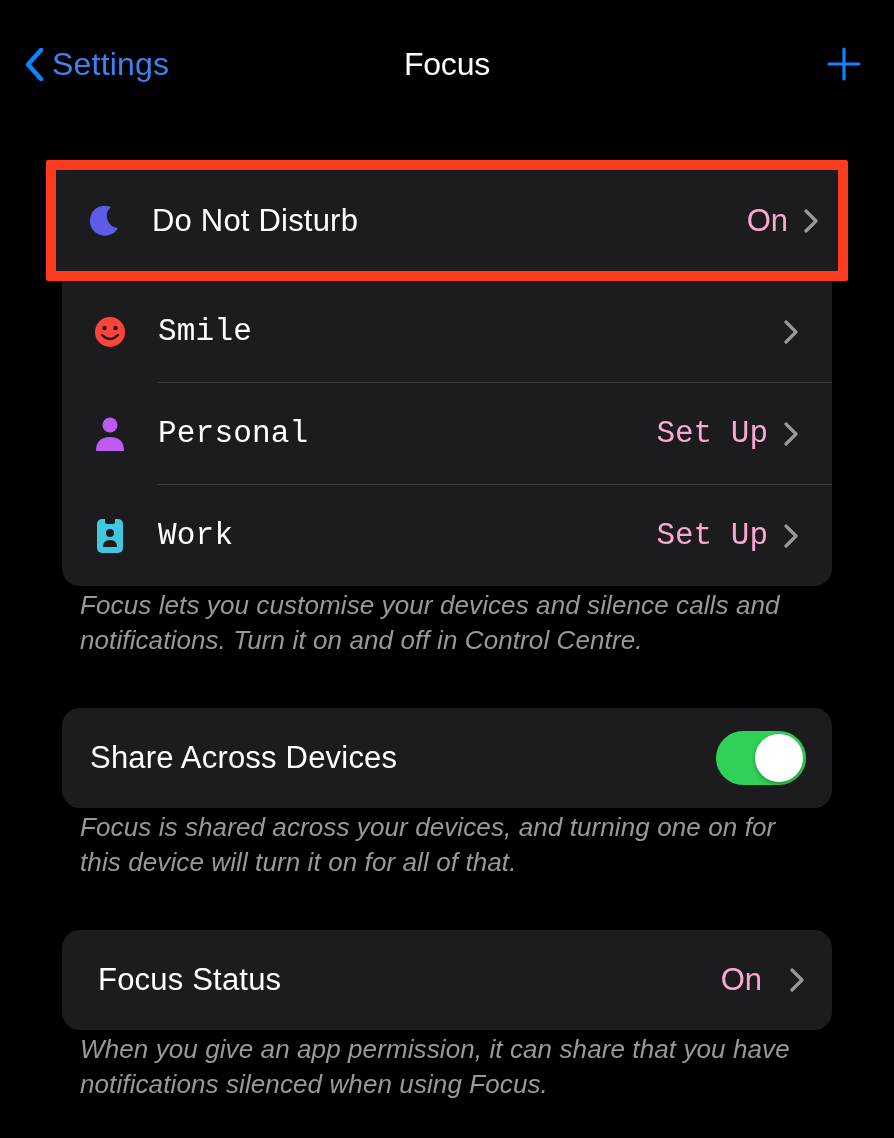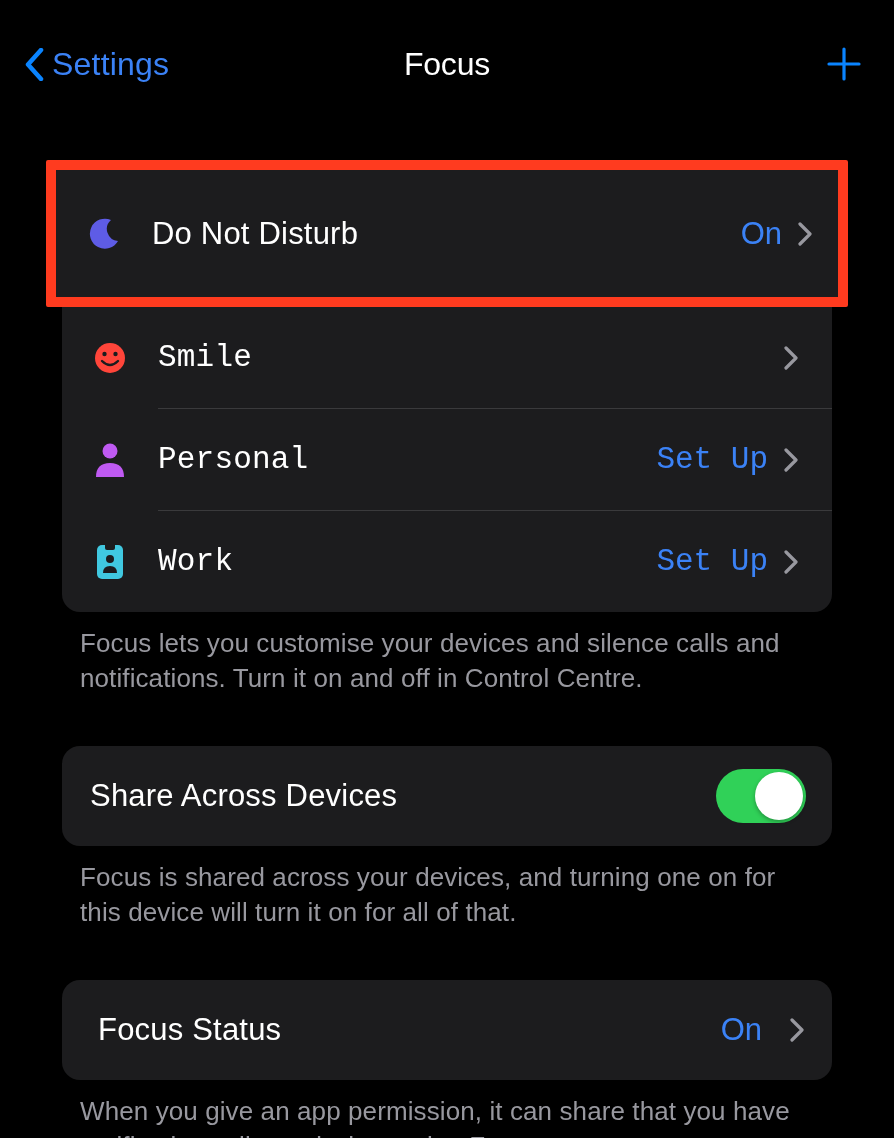--- a/index.html
+++ b/index.html
@@ -88,39 +88,39 @@
 
     .list-row {
       display: flex;
       align-items: center;
       height: 101px;
       padding: 0 32px 0 22px;
       cursor: pointer;
       position: relative;
     }
     .highlight-box .list-row {
-      height: 127px;
-      padding: 0 24px 0 22px;
+      height: 101px;
+      padding: 0 18px 0 22px;
     }
     .row-icon {
       width: 52px;
       display: flex;
       align-items: center;
       justify-content: center;
       flex-shrink: 0;
     }
     .row-label {
       flex: 1;
       color: #ffffff;
       font-size: 31px;
       letter-spacing: 0.2px;
       margin-left: 22px;
     }
     .row-value {
-      color: #3b82f6;
+      color: #f9a8d4;
       font-size: 31px;
       margin-right: 16px;
     }
     .chevron-right {
       width: 16px;
       height: 26px;
       display: flex;
       align-items: center;
     }
     .chevron-right svg {
@@ -131,22 +131,23 @@
     .divider {
       height: 1px;
       background: #3a3a3c;
       margin-left: 96px;
     }
 
     .footer-text {
       color: #98989f;
       font-size: 26px;
       line-height: 1.35;
-      padding: 14px 80px 0 80px;
+      padding: 2px 80px 0 80px;
       letter-spacing: 0.1px;
+      font-style: italic;
     }
 
     .single-section {
       background: #1c1c1e;
       margin: 50px 62px 0 62px;
       border-radius: 18px;
     }
     .single-row {
       display: flex;
       align-items: center;

